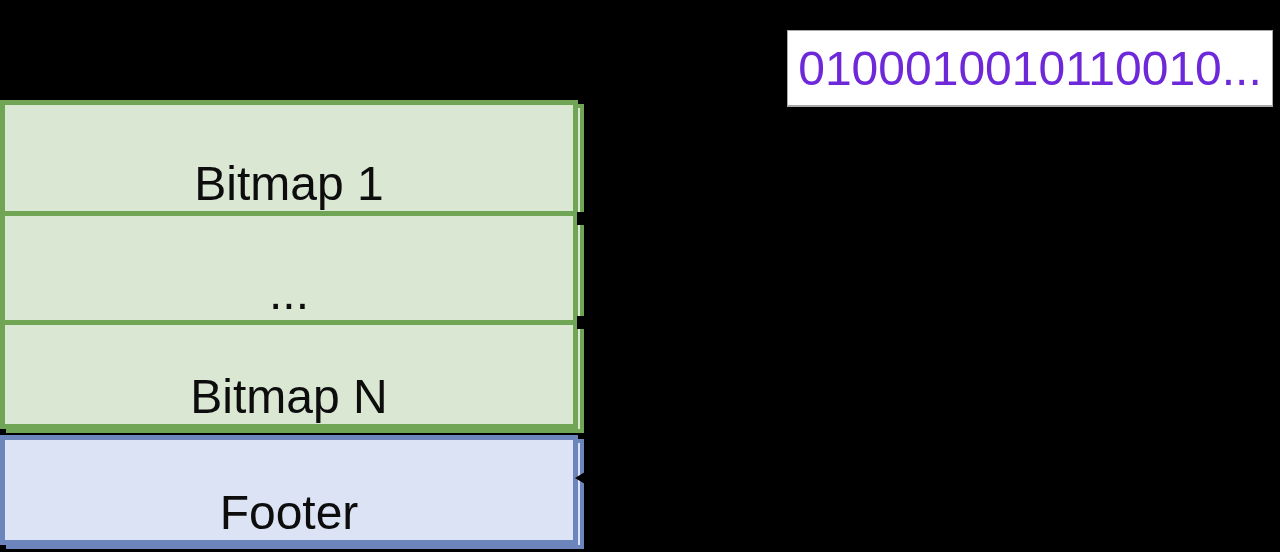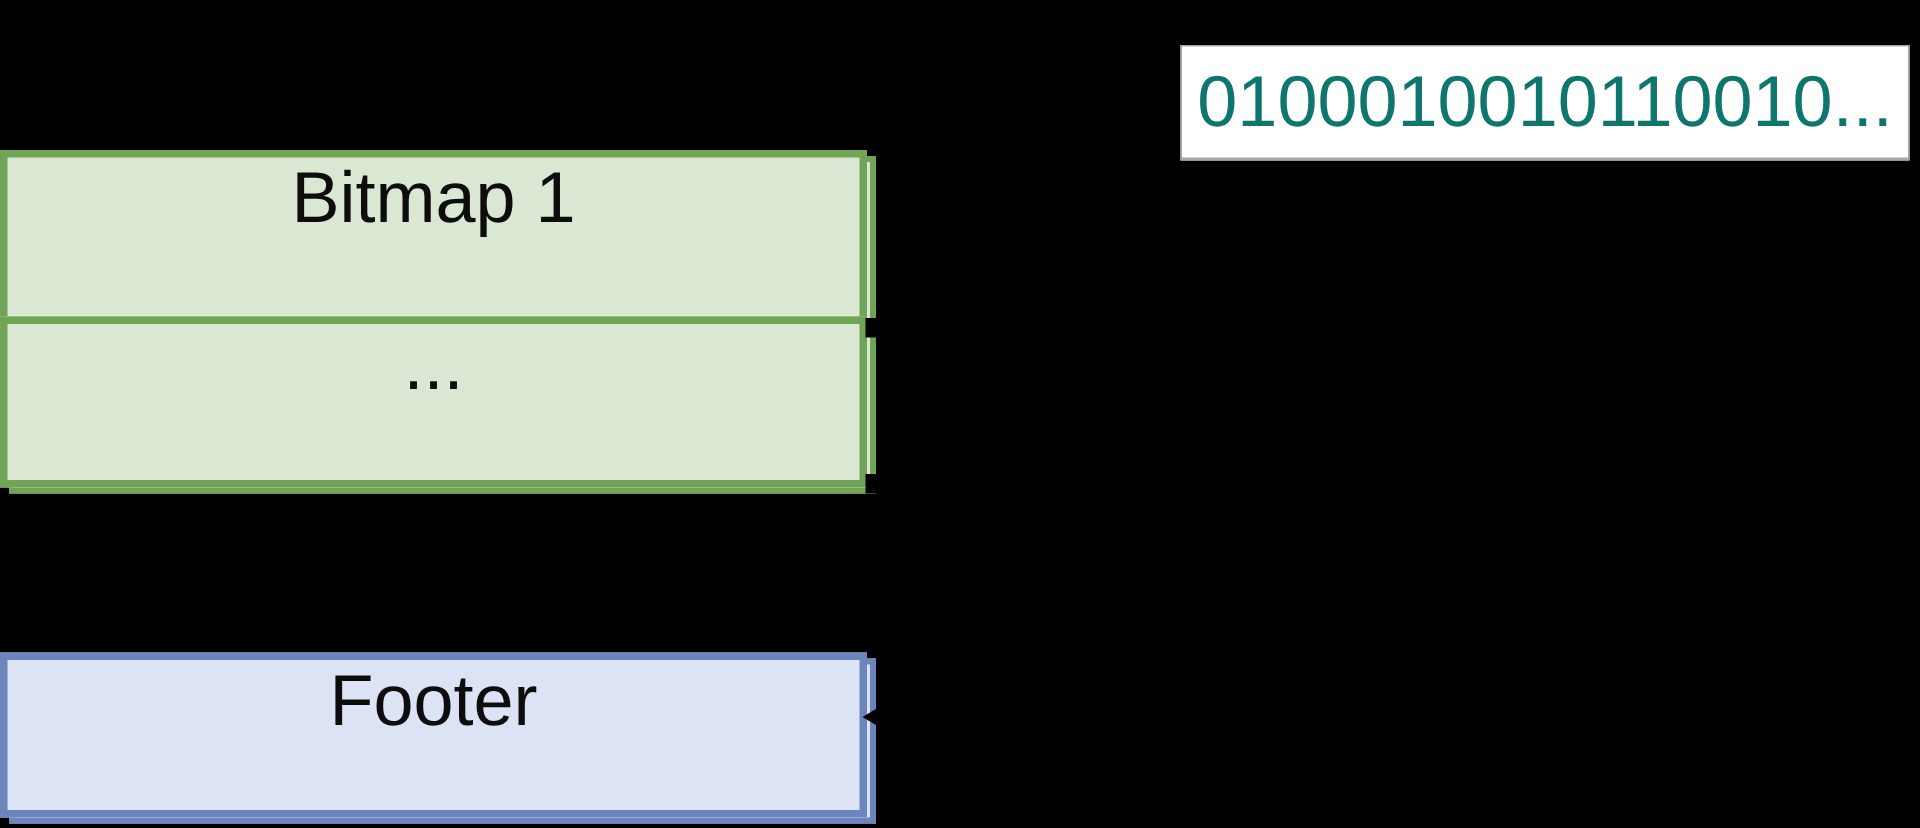--- a/index.html
+++ b/index.html
@@ -23,21 +23,21 @@
 
   
   .row {
     position: absolute;
     left: 0;
     width: 578px;
     box-sizing: border-box;
     border: 5px solid var(--green-border);
     background: var(--green-fill);
     display: flex;
-    align-items: flex-start;
+    align-items: flex-end;
     justify-content: center;
     font-size: 48px;
     color: var(--text);
     white-space: nowrap;
   }
   
   .row::after {
     content: "";
     position: absolute;
     top: -5px; left: -5px; right: -5px; bottom: -5px;
@@ -78,38 +78,41 @@
     left: 787px; top: 30px;
     width: 486px; height: 77px;
     box-sizing: border-box;
     background: var(--binary-bg);
     border: 1px solid var(--binary-border);
     border-bottom-width: 2px;
     display: flex;
     align-items: center;
     justify-content: center;
     font-size: 48px;
-    color: #0f766e;
+    color: #6d28d9;
     white-space: nowrap;
     overflow: hidden;
   }
 </style>
 </head>
 <body>
 
 <div class="canvas">
 
   <div class="row row-bitmap1">
     <span>Bitmap 1</span>
   </div>
 
   <div class="row row-ellipsis">
     <span>...</span>
   </div>
 
+  <div class="row row-bitmapN">
+    <span>Bitmap N</span>
+  </div>
 
   <div class="row blue row-footer">
     <span>Footer</span>
   </div>
 
   <div class="mark mark-divider-1"></div>
   <div class="mark mark-divider-2"></div>
   <div class="arrowhead-left"></div>
 
   <div class="binary-box">

